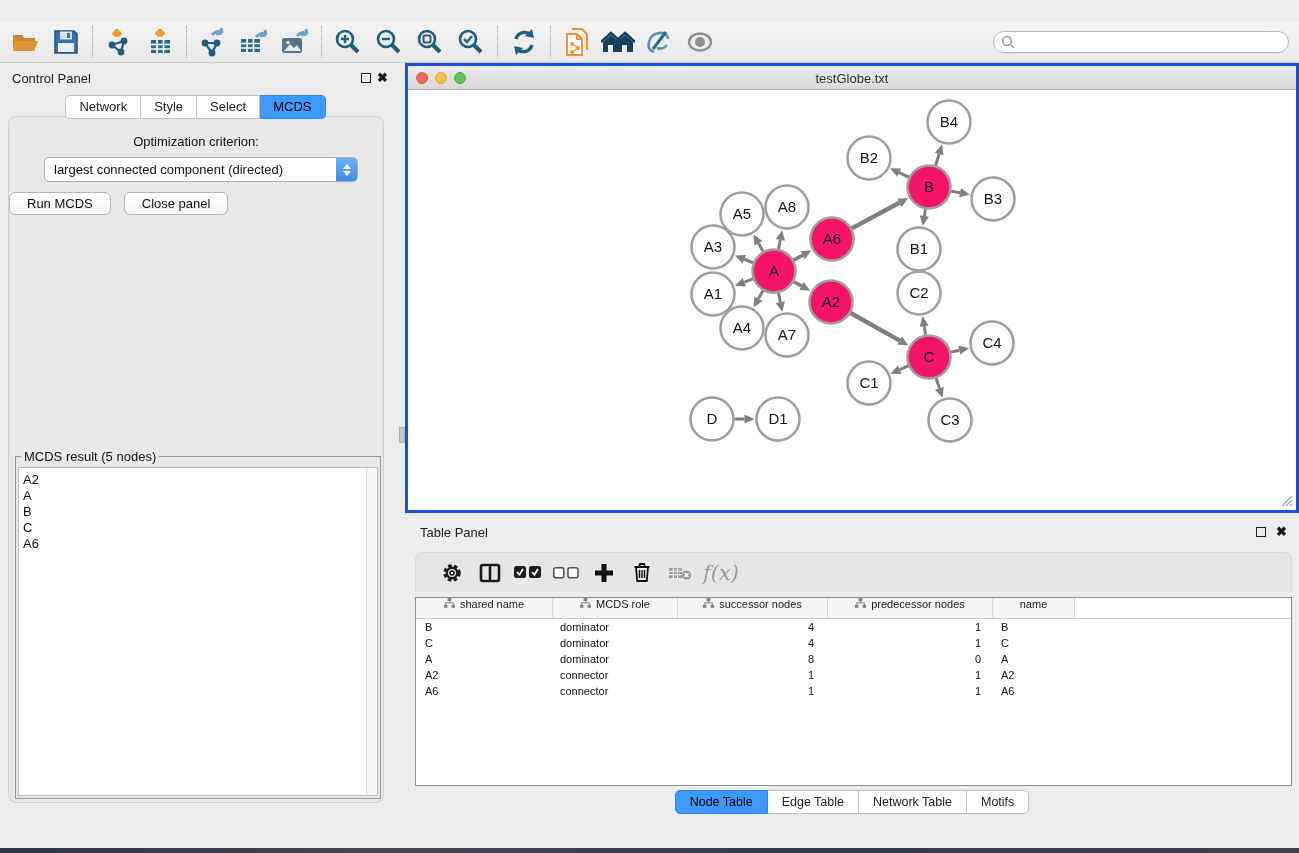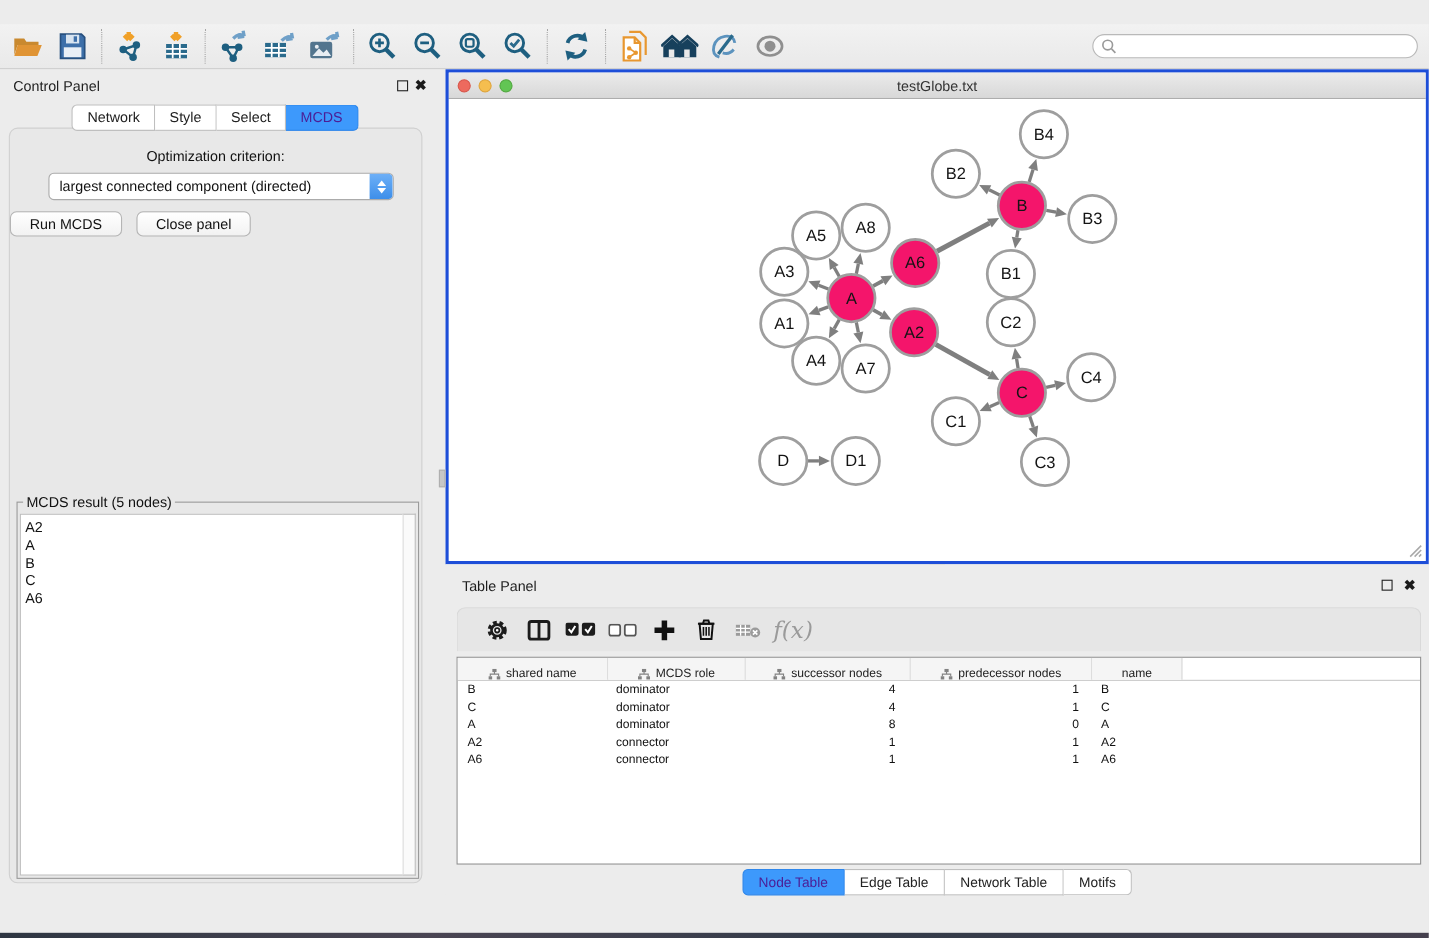--- a/index.html
+++ b/index.html
@@ -31,21 +31,21 @@
   
   .control-panel { position:absolute; left:0; top:63px; width:405px; height:750px; background:#ECECEC; }
   .panel-title { position:absolute; left:12px; top:8px; font-size:13px; color:#1E1E1E; }
   .float-box { position:absolute; width:10px; height:10px; border:1.5px solid #222; }
   .close-x { position:absolute; font-size:13px; font-weight:bold; color:#1A1A1A; line-height:10px; }
   .ctrl-tabs { position:absolute; left:0; top:32px; width:391px; display:flex; justify-content:center; z-index:2; }
   .seg-tab { padding:3px 13px; background:#FFF; border:1px solid #BFBFBF; border-left-width:0;
     font-size:13px; color:#222; line-height:16px; }
   .seg-tab:first-child { border-left-width:1px; border-radius:5px 0 0 5px; }
   .seg-tab:last-child { border-radius:0 5px 5px 0; }
-  .seg-tab.active { background:#3D99FC; border-color:#2F87EA; color:#4c1d95; }
+  .seg-tab.active { background:#3D99FC; border-color:#2F87EA; color:#000000; }
   .ctrl-body { position:absolute; left:8px; top:53px; width:376px; height:687px;
     background:#E8E8E8; border:1px solid #D0D0D0; border-radius:8px; }
   .opt-label { position:absolute; left:0; right:0; top:17px; text-align:center; font-size:13px; color:#111; }
   .dropdown { position:absolute; left:35px; top:40px; width:314px; height:25px; background:#FFF;
     border:1px solid #ABABAB; border-radius:5px; display:flex; align-items:center; overflow:hidden; }
   .dropdown .dd-value { flex:1; font-size:13px; color:#111; padding-left:9px; white-space:nowrap; }
   .dd-stepper { width:21px; height:25px; background:linear-gradient(#6FB1F8,#3B8DE9);
     border-radius:0 4px 4px 0; display:flex; flex-direction:column; align-items:center; justify-content:center; gap:2px; }
   .dd-up { width:0; height:0; border-left:4px solid transparent; border-right:4px solid transparent; border-bottom:5px solid #FFF; }
   .dd-down { width:0; height:0; border-left:4px solid transparent; border-right:4px solid transparent; border-top:5px solid #FFF; }
@@ -80,21 +80,21 @@
   
   .table-panel { position:absolute; left:405px; top:513px; width:894px; height:300px; background:#ECECEC; }
   .tp-toolbar { position:absolute; left:10px; top:39px; right:7px; height:40px; background:#E6E6E6;
     border:1px solid #D8D8D8; border-bottom:none; border-radius:8px 8px 0 0;
     display:flex; align-items:center; padding-left:17px; gap:0; }
   .tpi { width:38px; height:30px; display:flex; align-items:center; justify-content:center; }
   .fx-label { font-size:21px; color:#9A9A9A; font-family:"DejaVu Serif",serif; font-style:italic; margin-left:4px; }
   .tp-table { position:absolute; left:10px; top:84px; right:7px; height:189px; background:#FFF;
     border:1px solid #8F8F8F; overflow:hidden; }
   .tp-head { display:flex; height:21px; border-bottom:1px solid #C9C9C9; }
-  .tp-hcell { background:#F5F5F5; border-right:1px solid #D8D8D8; display:flex; align-items:flex-end;
+  .tp-hcell { background:#F5F5F5; border-right:1px solid #D8D8D8; display:flex; align-items:flex-start;
     justify-content:center; gap:5px; font-size:11px; color:#222; }
   .hier-icon { display:flex; }
   .tp-row { display:flex; height:16px; }
   .tp-cell { font-size:11px; color:#111; line-height:16px; white-space:nowrap; overflow:hidden; }
   .c0 { width:137px; padding-left:9px; }
   .c1 { width:125px; padding-left:7px; }
   .c2 { width:150px; text-align:right; padding-right:14px; }
   .c3 { width:165px; text-align:right; padding-right:12px; }
   .c4 { width:82px; padding-left:8px; }
   .tp-hcell.c0,.tp-hcell.c1,.tp-hcell.c2,.tp-hcell.c3,.tp-hcell.c4 { padding:0; text-align:center; }

